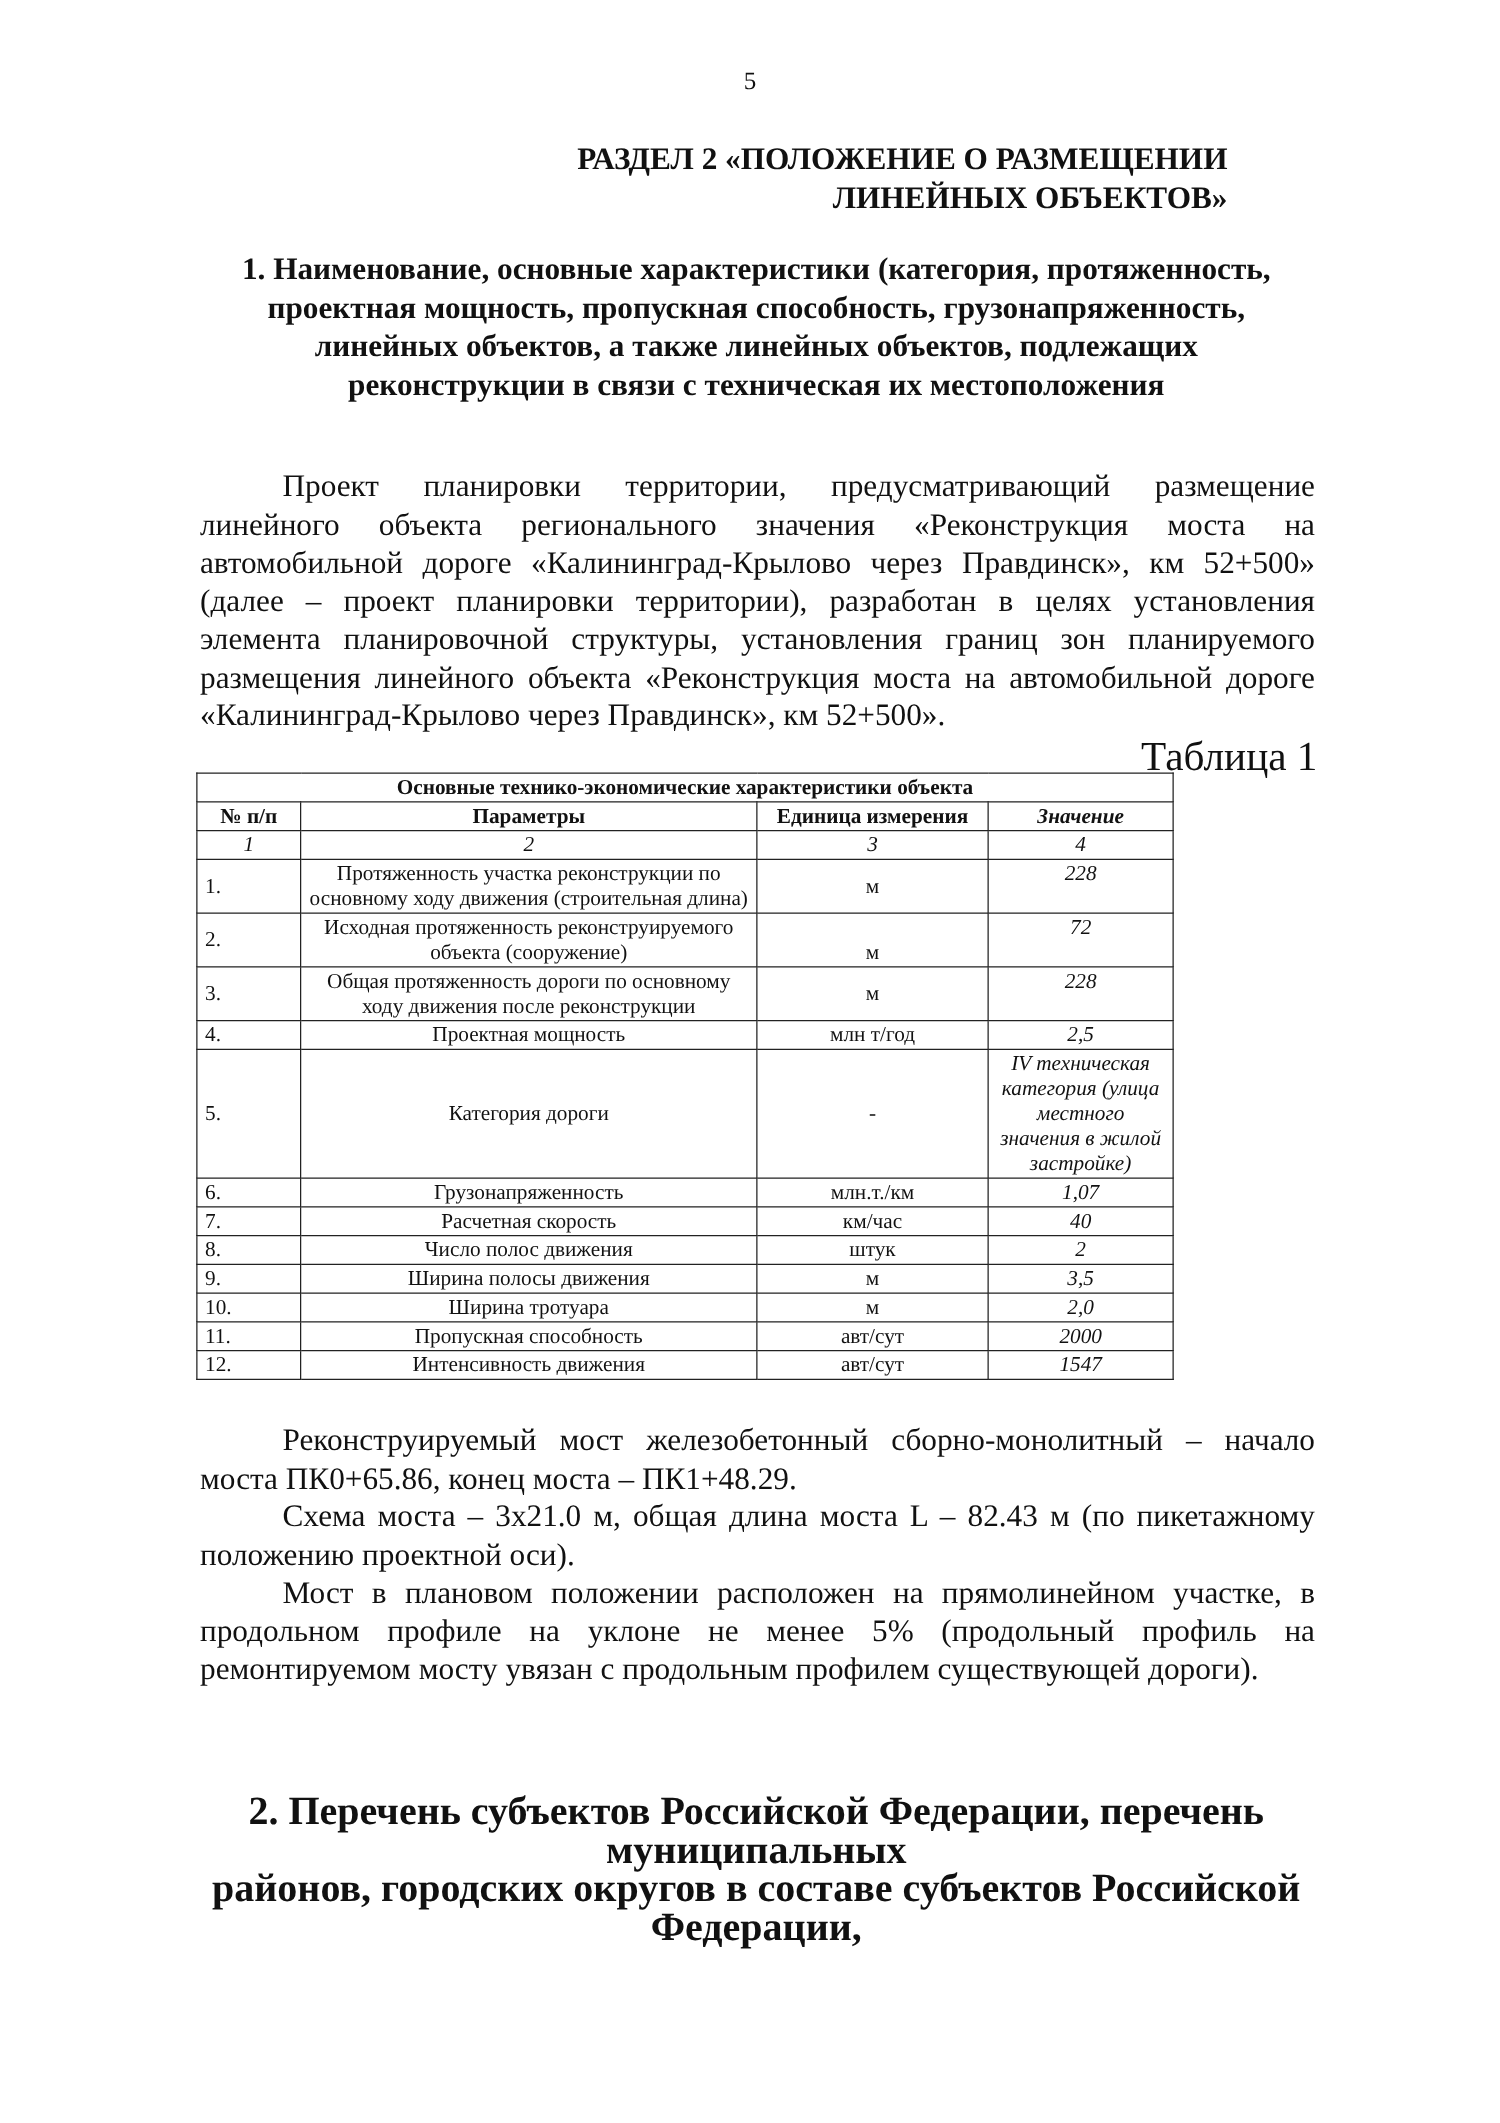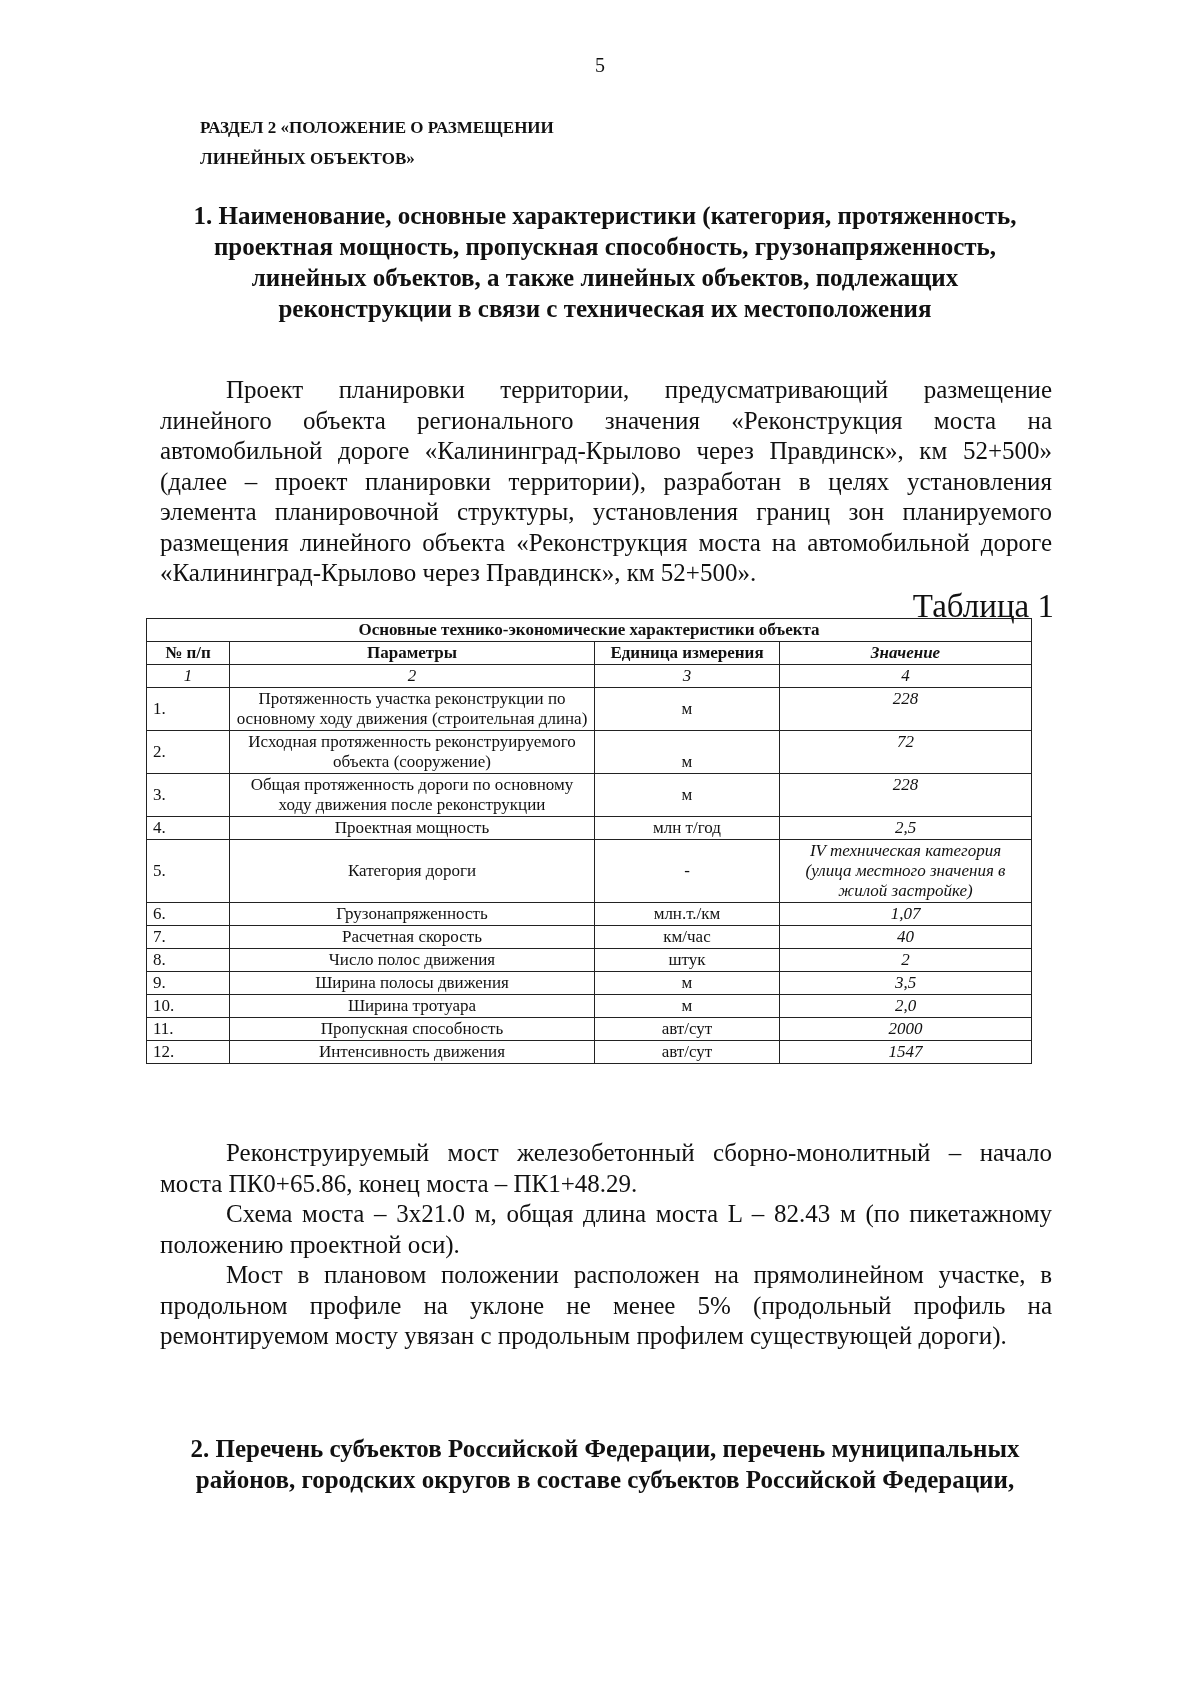--- a/index.html
+++ b/index.html
@@ -1,41 +1,41 @@
 <!DOCTYPE html>
 <html><head>
 <meta charset="utf-8">
 <style>
   html, body { margin: 0; padding: 0; background: #ffffff; }
   body { width: 1200px; height: 1698px; position: relative; overflow: hidden;
          font-family: "Liberation Serif", serif; color: #111; }
   .page-num { position: absolute; top: 54px; left: 0; width: 1200px; text-align: center; font-size: 20px; }
-  .sec-title { position: absolute; top: 112px; left: 200px; width: 800px; text-align: left;
-               font-weight: bold; font-size: 17px; line-height: 31px; }
+  .sec-title { position: absolute; top: 112px; left: 182px; width: 800px; text-align: right;
+               font-weight: bold; font-size: 25px; line-height: 31px; }
   .sub-title { position: absolute; top: 200px; left: 160px; width: 890px; text-align: center;
                font-weight: bold; font-size: 25px; line-height: 31px; }
   .para { position: absolute; left: 160px; width: 892px; font-size: 25px; line-height: 30.5px;
           text-align: justify; text-indent: 66px; margin: 0; }
   .p1 { top: 375px; }
   .table-caption { position: absolute; top: 588px; right: 146px; font-size: 33px; }
-  table.tech { position: absolute; top: 618px; left: 146px; width: 886px; border-collapse: collapse;
+  table.tech { position: absolute; top: 618px; left: 157px; width: 782px; border-collapse: collapse;
                font-size: 17px; line-height: 20px; }
   table.tech td, table.tech th { border: 1.5px solid #222; padding: 1px 6px; vertical-align: middle; }
   table.tech th { font-weight: bold; text-align: center; font-size: 17px; }
   .c1 { width: 70px; text-align: left; }
   .c2 { width: 352px; text-align: center; }
   .c3 { width: 172px; text-align: center; }
   .c4 { text-align: center; font-style: italic; }
   .val-top { vertical-align: top !important; }
   .unit-bot { vertical-align: bottom !important; }
   .p2 { top: 1138px; }
   .p3 { top: 1199px; }
   .p4 { top: 1260px; }
   .sub-title2 { position: absolute; top: 1433px; left: 160px; width: 890px; text-align: center;
-                font-weight: bold; font-size: 25px; line-height: 31px; }
+                font-weight: bold; font-size: 32px; line-height: 31px; }
 </style>
 </head>
 <body>
 
 <div class="page-num">5</div>
 
 <div class="sec-title">
   <div>РАЗДЕЛ 2 «ПОЛОЖЕНИЕ О РАЗМЕЩЕНИИ</div>
   <div>ЛИНЕЙНЫХ ОБЪЕКТОВ»</div>
 </div>

